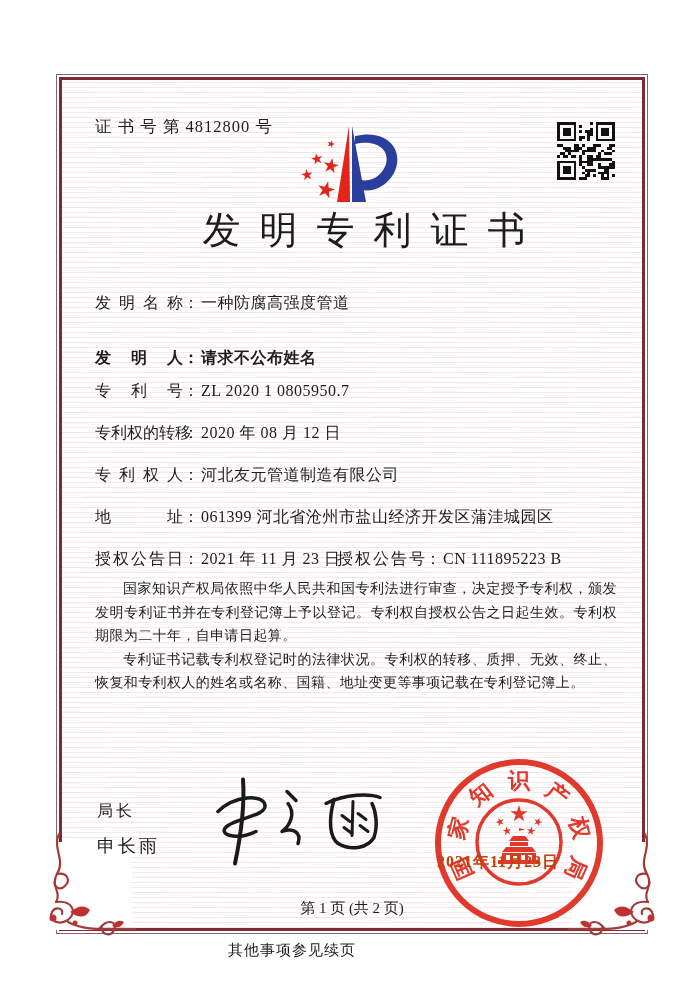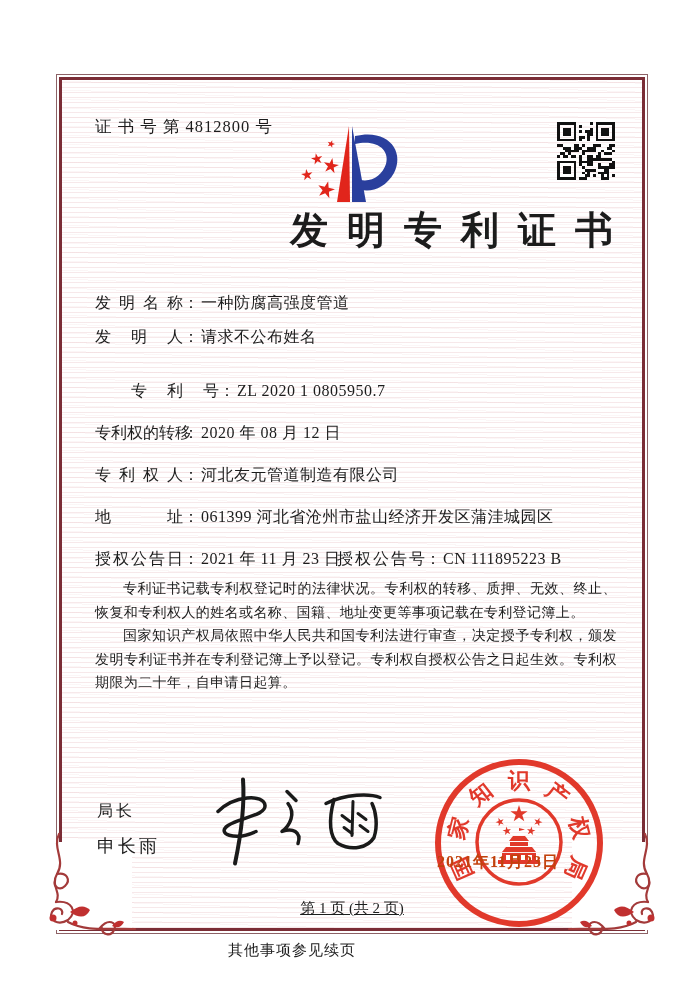--- a/index.html
+++ b/index.html
@@ -12,22 +12,22 @@
   .frame-inner { position:absolute; left:2px; top:2px; right:2px; bottom:2px;
     border:3px solid #7b2d36;
     background:
       repeating-linear-gradient(0deg, rgba(224,168,174,0.26) 0px, rgba(224,168,174,0.26) 1px, transparent 1px, transparent 5px),
       repeating-linear-gradient(2deg, rgba(224,168,174,0.10) 0px, rgba(224,168,174,0.10) 1px, transparent 1px, transparent 9px);
   }
   .corner-patch { position:absolute; width:86px; height:88px; background:#ffffff; }
 
   
   .cert-no { position:absolute; left:95px; top:116px; font-size:16.5px; white-space:pre; letter-spacing:1px; }
-  .title { position:absolute; left:40px; top:205px; width:592px; text-align:right;
-    font-size:38px; letter-spacing:19px; text-indent:19px; font-weight:700; }
+  .title { position:absolute; left:68px; top:205px; width:592px; text-align:center;
+    font-size:38px; letter-spacing:19px; text-indent:19px; font-weight:400; }
 
   
   .frow { position:absolute; left:95px; font-size:16px; white-space:nowrap; }
   .flabel { display:inline-block; width:88px; text-align:justify; text-align-last:justify; vertical-align:bottom; }
   .colon { display:inline-block; }
   .fvalue { margin-left:2px; letter-spacing:0.5px; }
 
   
   .body-text { position:absolute; left:95px; top:577px; width:522px;
     font-size:14px; line-height:23.5px; text-align:justify; letter-spacing:0.4px; }
@@ -37,21 +37,21 @@
   .official-title { position:absolute; left:97px; top:801px; font-size:16px; letter-spacing:3px; }
   .official-name  { position:absolute; left:97px; top:834px; font-size:18px; letter-spacing:3px; }
   .signature { position:absolute; left:188px; top:772px; width:215px; height:98px; }
 
   
   .seal { position:absolute; left:428px; top:752px; width:182px; height:182px; opacity:0.93; z-index:6; }
   .seal-date { position:absolute; left:437px; top:852px; font-size:16px; color:#c2410c;
     letter-spacing:1px; z-index:7; font-weight:700; }
 
   
-  .page-no { position:absolute; left:56px; top:899px; width:592px; text-align:center; font-size:15px;text-decoration:underline; }
+  .page-no { position:absolute; left:56px; top:899px; width:592px; text-align:center; font-size:15px; }
   .cont-note { position:absolute; left:16px; top:941px; width:552px; text-align:center; font-size:15px; letter-spacing:1px; }
 
   
   .logo { position:absolute; left:281px; top:110px; width:140px; height:100px; }
   .qr { position:absolute; left:557px; top:122px; width:58px; height:58px; shape-rendering:crispEdges; }
   .ornament { position:absolute; width:94px; height:106px; z-index:3; }
   .ornament.left { left:42px; top:830px; }
   .ornament.right { left:568px; top:830px; transform:scaleX(-1); }
 </style>
 </head>
@@ -87,45 +87,45 @@
 
   <svg id="qr-svg" class="qr" viewBox="0 0 21 21">
       <path d="M12 0h1v1h-1zM8 1h1v1h-1zM12 2h1v1h-1zM8 3h1v1h-1zM10 3h1v1h-1zM11 3h1v1h-1zM12 3h1v1h-1zM11 4h1v1h-1zM12 4h1v1h-1zM8 5h1v1h-1zM9 5h1v1h-1zM11 5h1v1h-1zM8 6h1v1h-1zM11 6h1v1h-1zM0 8h1v1h-1zM1 8h1v1h-1zM6 8h1v1h-1zM7 8h1v1h-1zM9 8h1v1h-1zM13 8h1v1h-1zM14 8h1v1h-1zM15 8h1v1h-1zM19 8h1v1h-1zM20 8h1v1h-1zM2 9h1v1h-1zM3 9h1v1h-1zM4 9h1v1h-1zM6 9h1v1h-1zM7 9h1v1h-1zM8 9h1v1h-1zM11 9h1v1h-1zM12 9h1v1h-1zM13 9h1v1h-1zM18 9h1v1h-1zM19 9h1v1h-1zM3 10h1v1h-1zM4 10h1v1h-1zM5 10h1v1h-1zM6 10h1v1h-1zM7 10h1v1h-1zM9 10h1v1h-1zM10 10h1v1h-1zM11 10h1v1h-1zM12 10h1v1h-1zM13 10h1v1h-1zM16 10h1v1h-1zM20 10h1v1h-1zM1 11h1v1h-1zM2 11h1v1h-1zM4 11h1v1h-1zM9 11h1v1h-1zM15 11h1v1h-1zM17 11h1v1h-1zM18 11h1v1h-1zM19 11h1v1h-1zM0 12h1v1h-1zM2 12h1v1h-1zM3 12h1v1h-1zM5 12h1v1h-1zM6 12h1v1h-1zM8 12h1v1h-1zM11 12h1v1h-1zM12 12h1v1h-1zM14 12h1v1h-1zM15 12h1v1h-1zM8 13h1v1h-1zM11 13h1v1h-1zM12 13h1v1h-1zM13 13h1v1h-1zM14 13h1v1h-1zM15 13h1v1h-1zM16 13h1v1h-1zM17 13h1v1h-1zM18 13h1v1h-1zM19 13h1v1h-1zM8 14h1v1h-1zM9 14h1v1h-1zM10 14h1v1h-1zM11 14h1v1h-1zM12 14h1v1h-1zM20 14h1v1h-1zM8 15h1v1h-1zM11 15h1v1h-1zM12 15h1v1h-1zM15 15h1v1h-1zM19 15h1v1h-1zM20 15h1v1h-1zM9 16h1v1h-1zM15 16h1v1h-1zM16 16h1v1h-1zM17 16h1v1h-1zM18 16h1v1h-1zM19 16h1v1h-1zM20 16h1v1h-1zM10 17h1v1h-1zM11 17h1v1h-1zM12 17h1v1h-1zM13 17h1v1h-1zM17 17h1v1h-1zM18 17h1v1h-1zM9 18h1v1h-1zM11 18h1v1h-1zM15 18h1v1h-1zM16 18h1v1h-1zM17 18h1v1h-1zM18 18h1v1h-1zM10 19h1v1h-1zM11 19h1v1h-1zM13 19h1v1h-1zM16 19h1v1h-1zM18 19h1v1h-1zM20 19h1v1h-1zM8 20h1v1h-1zM9 20h1v1h-1zM10 20h1v1h-1zM16 20h1v1h-1zM17 20h1v1h-1zM18 20h1v1h-1zM0 0h7v7h-7z M1 1h5v5h-5z M2 2h3v3h-3zM14 0h7v7h-7z M15 1h5v5h-5z M16 2h3v3h-3zM0 14h7v7h-7z M1 15h5v5h-5z M2 16h3v3h-3z" fill="#111111" fill-rule="evenodd"></path>
     </svg>
 
   <div class="title">发明专利证书</div>
 
   <div class="frow" style="top:293px;">
     <span class="flabel">发明名称</span><span class="colon">：</span><span class="fvalue">一种防腐高强度管道</span>
   </div>
-  <div class="frow" style="top:327px;">
+  <div class="frow" style="top:348px;font-weight:bold;">
     <span class="flabel">发明人</span><span class="colon">：</span><span class="fvalue">请求不公布姓名</span>
   </div>
-  <div class="frow" style="top:381px;margin-left:36px;">
+  <div class="frow" style="top:381px;">
     <span class="flabel">专利号</span><span class="colon">：</span><span class="fvalue">ZL 2020 1 0805950.7</span>
   </div>
   <div class="frow" style="top:423px;">
     <span class="flabel">专利权的转移</span><span class="colon">：</span><span class="fvalue">2020 年 08 月 12 日</span>
   </div>
   <div class="frow" style="top:465px;">
     <span class="flabel">专利权人</span><span class="colon">：</span><span class="fvalue">河北友元管道制造有限公司</span>
   </div>
   <div class="frow" style="top:507px;">
     <span class="flabel">地址</span><span class="colon">：</span><span class="fvalue">061399 河北省沧州市盐山经济开发区蒲洼城园区</span>
   </div>
   <div class="frow" style="top:549px;">
     <span class="flabel">授权公告日</span><span class="colon">：</span><span class="fvalue">2021 年 11 月 23 日</span>
   </div>
   <div class="frow" style="left:337px; top:549px;">
     <span class="flabel">授权公告号</span><span class="colon">：</span><span class="fvalue">CN 111895223 B</span>
   </div>
 
   <div class="body-text">
+    <p>国家知识产权局依照中华人民共和国专利法进行审查，决定授予专利权，颁发发明专利证书并在专利登记簿上予以登记。专利权自授权公告之日起生效。专利权期限为二十年，自申请日起算。</p>
     <p>专利证书记载专利权登记时的法律状况。专利权的转移、质押、无效、终止、恢复和专利权人的姓名或名称、国籍、地址变更等事项记载在专利登记簿上。</p>
-    <p>国家知识产权局依照中华人民共和国专利法进行审查，决定授予专利权，颁发发明专利证书并在专利登记簿上予以登记。专利权自授权公告之日起生效。专利权期限为二十年，自申请日起算。</p>
   </div>
 
   <div class="official-title">局长</div>
   <div class="official-name">申长雨</div>
 
   <svg class="signature" viewBox="0 0 215 95" fill="none" stroke="#1a1a1a" stroke-linecap="round" stroke-linejoin="round">
     <path d="M30,38 C46,22 76,20 77,32 C78,42 52,44 40,52 C28,60 46,68 68,58" stroke-width="3.5"></path>
     <path d="M55,6 C57,34 52,66 47,90" stroke-width="4"></path>
     <path d="M99,18 l9,9" stroke-width="3.5"></path>
     <path d="M100,30 C108,40 102,52 94,58 C104,54 114,58 110,70" stroke-width="3.5"></path>

